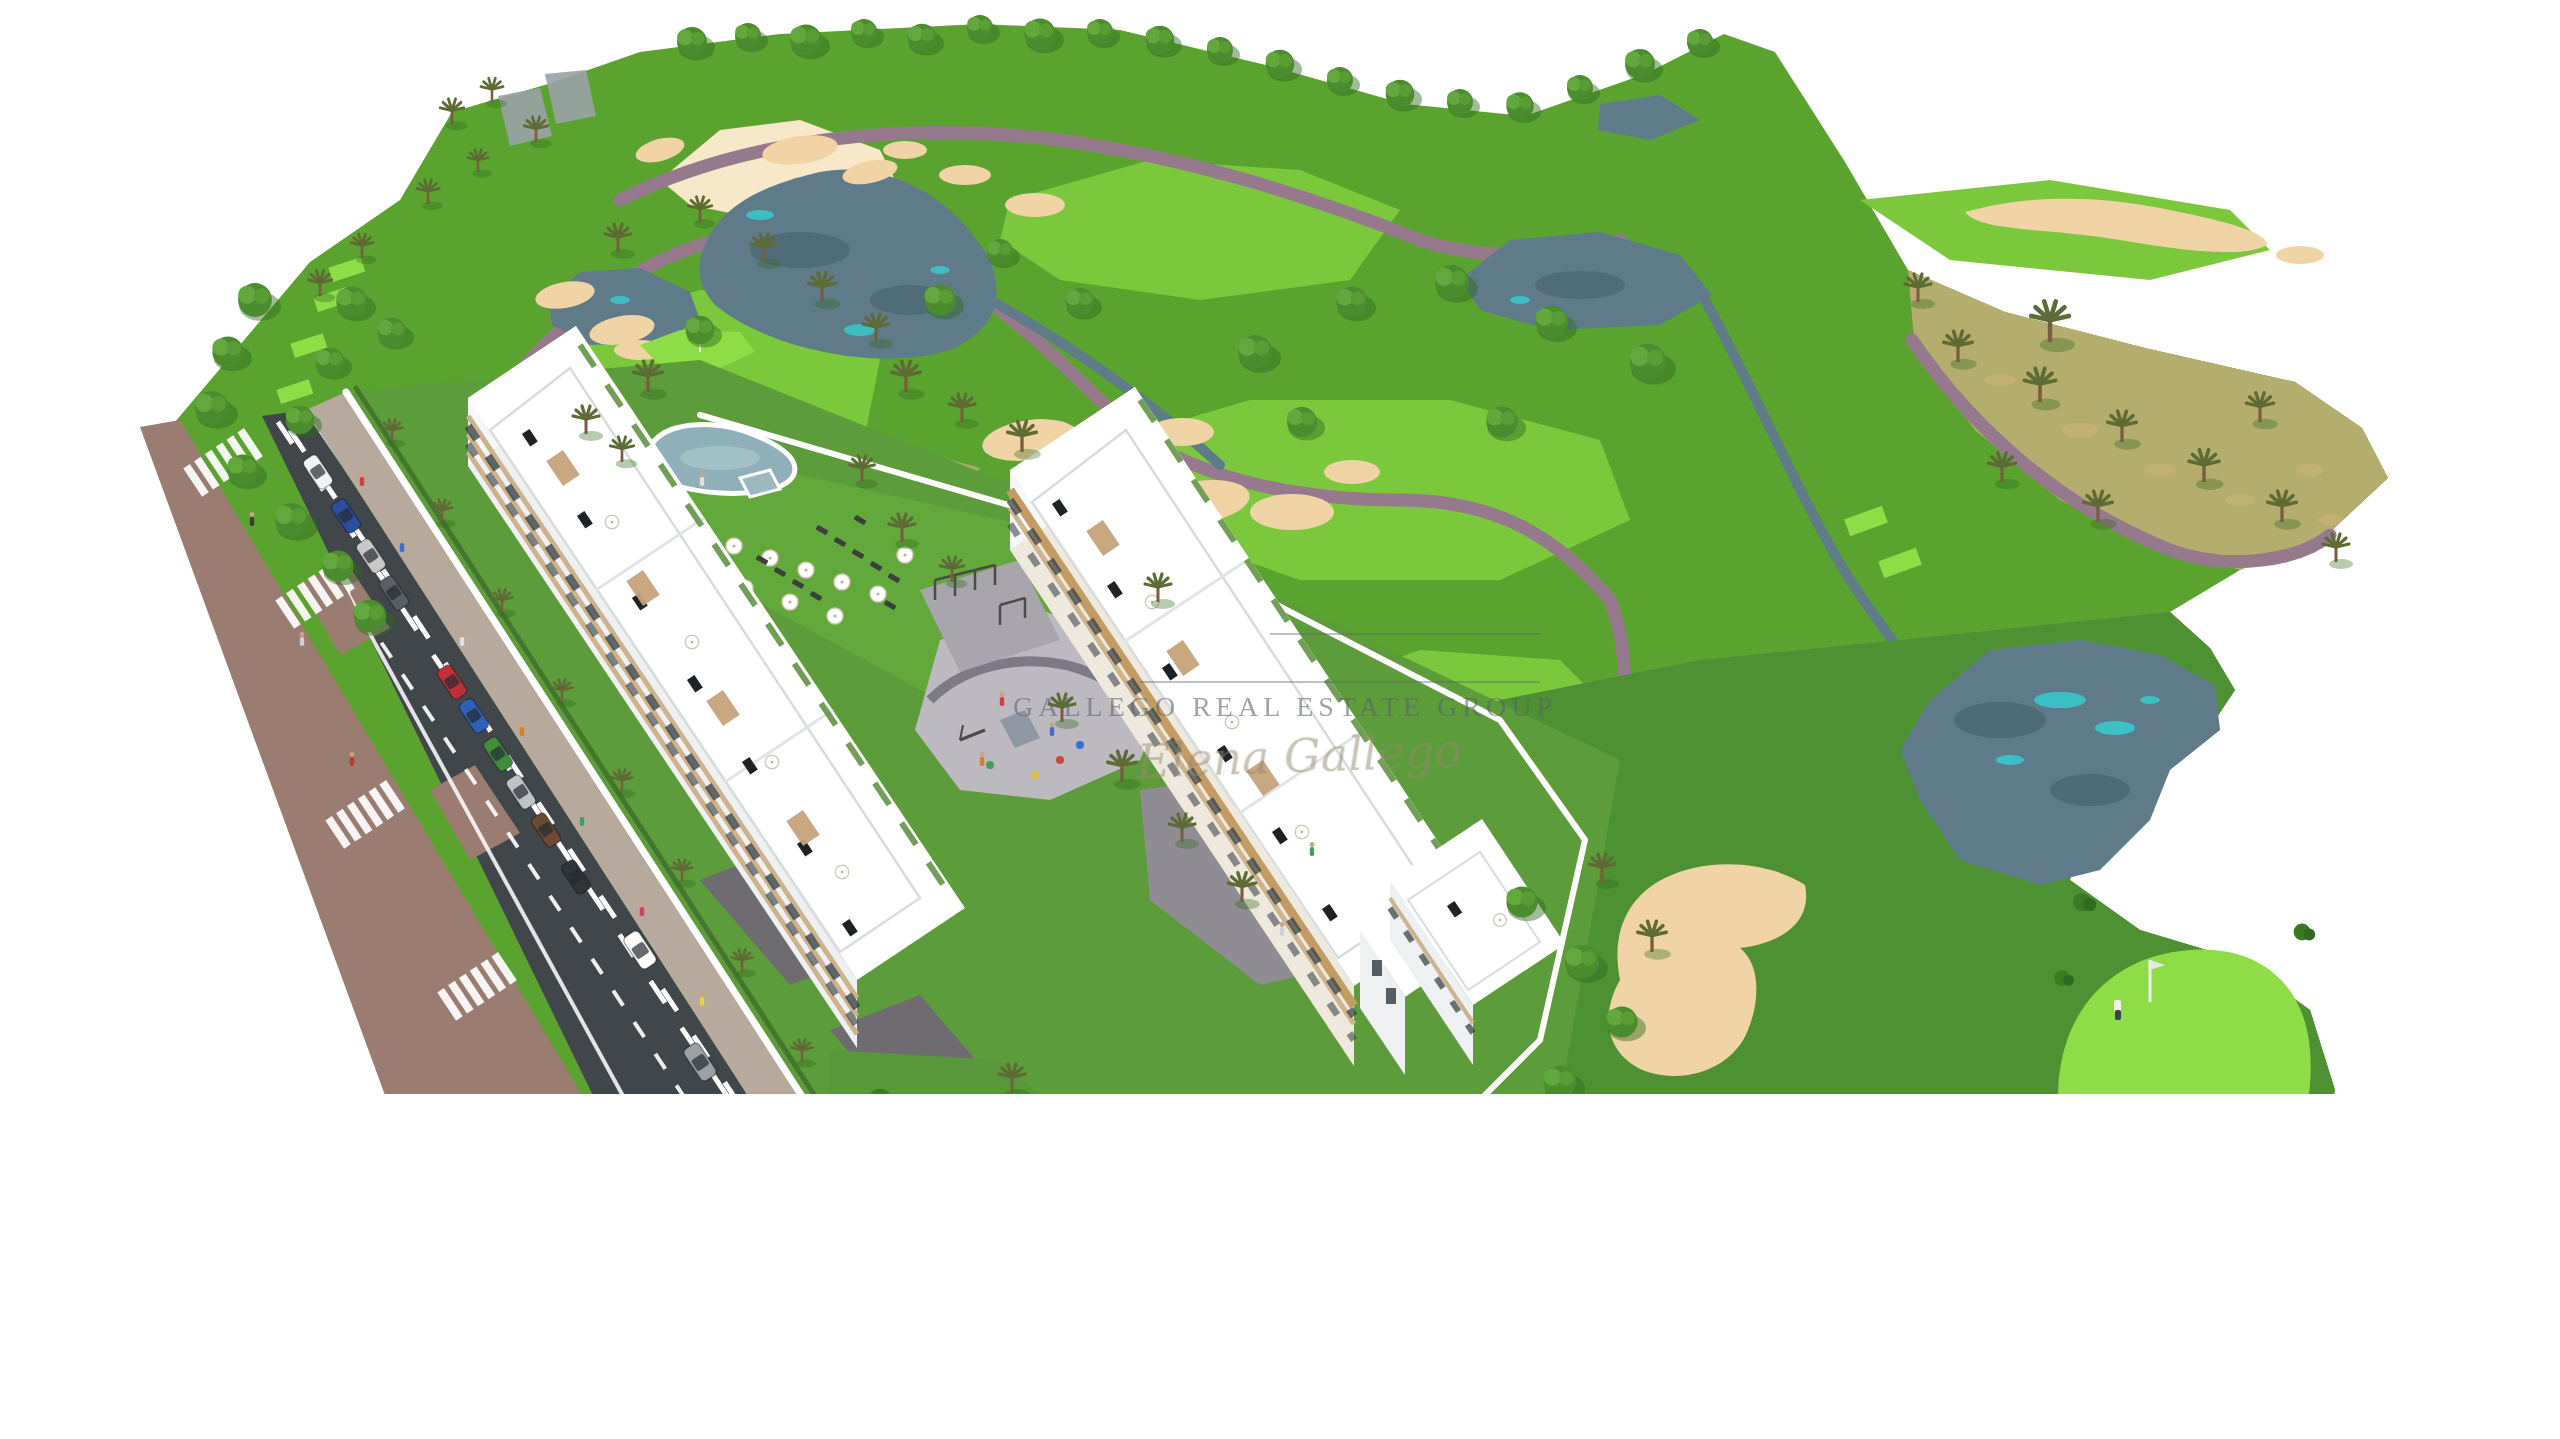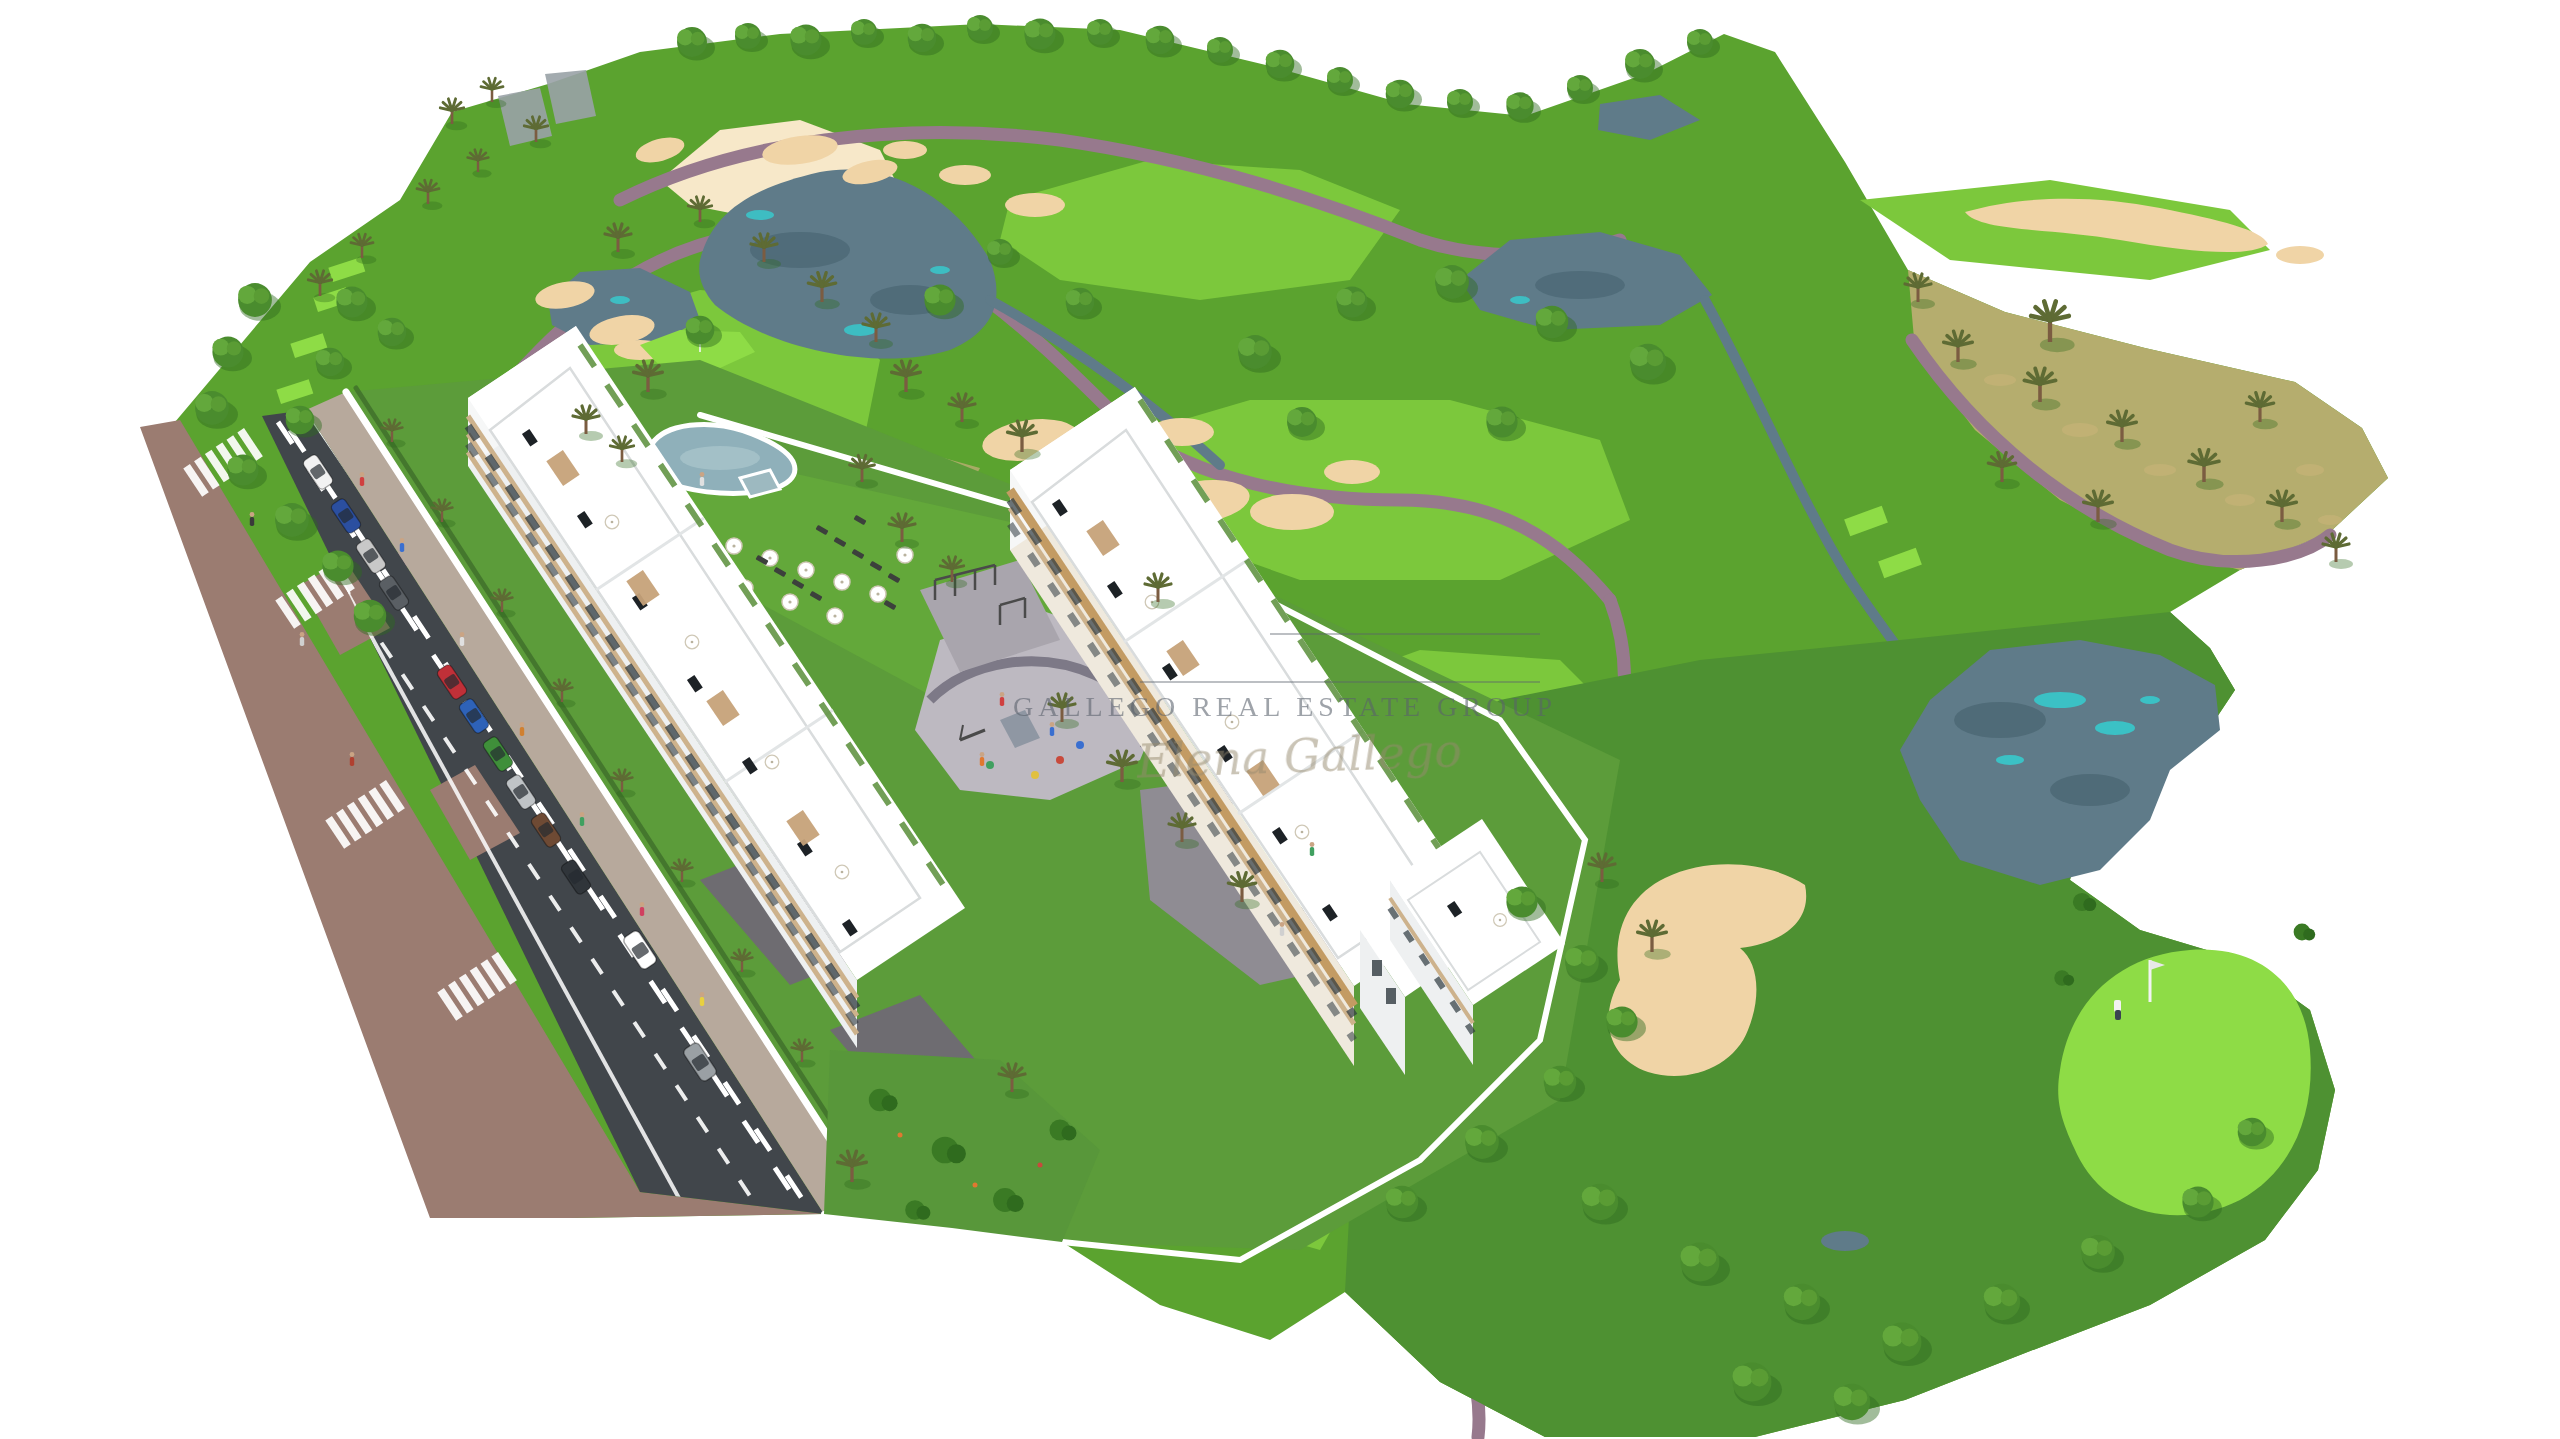--- a/index.html
+++ b/index.html
@@ -1,16 +1,16 @@
 <!DOCTYPE html>
 <html style="--bg: #ffffff; --rough: #5ba32f; --roughDark: #4e9132; --fairway: #7cc83c; --bright: #8edc46; --scrub: #b5ad6e; --scrubDot: #c8b478; --sand: #f0d4a6; --sandPale: #f7e8c9; --water: #5f7b89; --waterDark: #44606d; --teal: #38c9cc; --pool: #8fb0ba; --asphalt: #41464b; --roadMark: #ffffff; --brick: #9b7c71; --paver: #b7a99c; --plaza: #bdb9c1; --plazaBand: #7d7987; --driveway: #6e6c71; --padel: #cde2a2; --padelFence: #41503c; --building: #ffffff; --buildingShade: #eef0f1; --buildingEnd: #f6f7f7; --stoneFacade: #efe9dd; --beigeBand: #cdb28c; --stoneBand: #c39b63; --windowSlot: #2f3a40; --structure: #9aa2a7; --cartPath: #97798d; --wall: #ffffff; --hedge: #3e6e2a; --treeGreen: #4a8c2e; --treeDark: #2f6b1e; --treeLight: #79bb4b; --palmGreen: #5e6b34; --trunk: #7b5c41; --lounger: #3c403c; --pergola: #c7a37a; --wmText: #5a616c; --wmScript: #95896f;"><head>
 <meta charset="utf-8">
 <style>
   html,body{margin:0;padding:0;background:#fff;}
-  .stage{width:2560px;height:1439px;position:relative;background:var(--bg,#ffffff);overflow:hidden;}
+  .stage{width:2560px;height:1094px;position:relative;background:var(--bg,#ffffff);overflow:hidden;}
   svg{display:block;}
   
   .f-rough{fill:var(--rough,#5ba32f)}
   .f-rough2{fill:var(--roughDark,#4e9132)}
   .f-fair{fill:var(--fairway,#7cc83c)}
   .f-bright{fill:var(--bright,#8edc46)}
   .f-scrub{fill:var(--scrub,#b5ad6e)}
   .f-sand{fill:var(--sand,#f0d4a6)}
   .f-sandp{fill:var(--sandPale,#f7e8c9)}
   .f-water{fill:var(--water,#5f7b89)}

